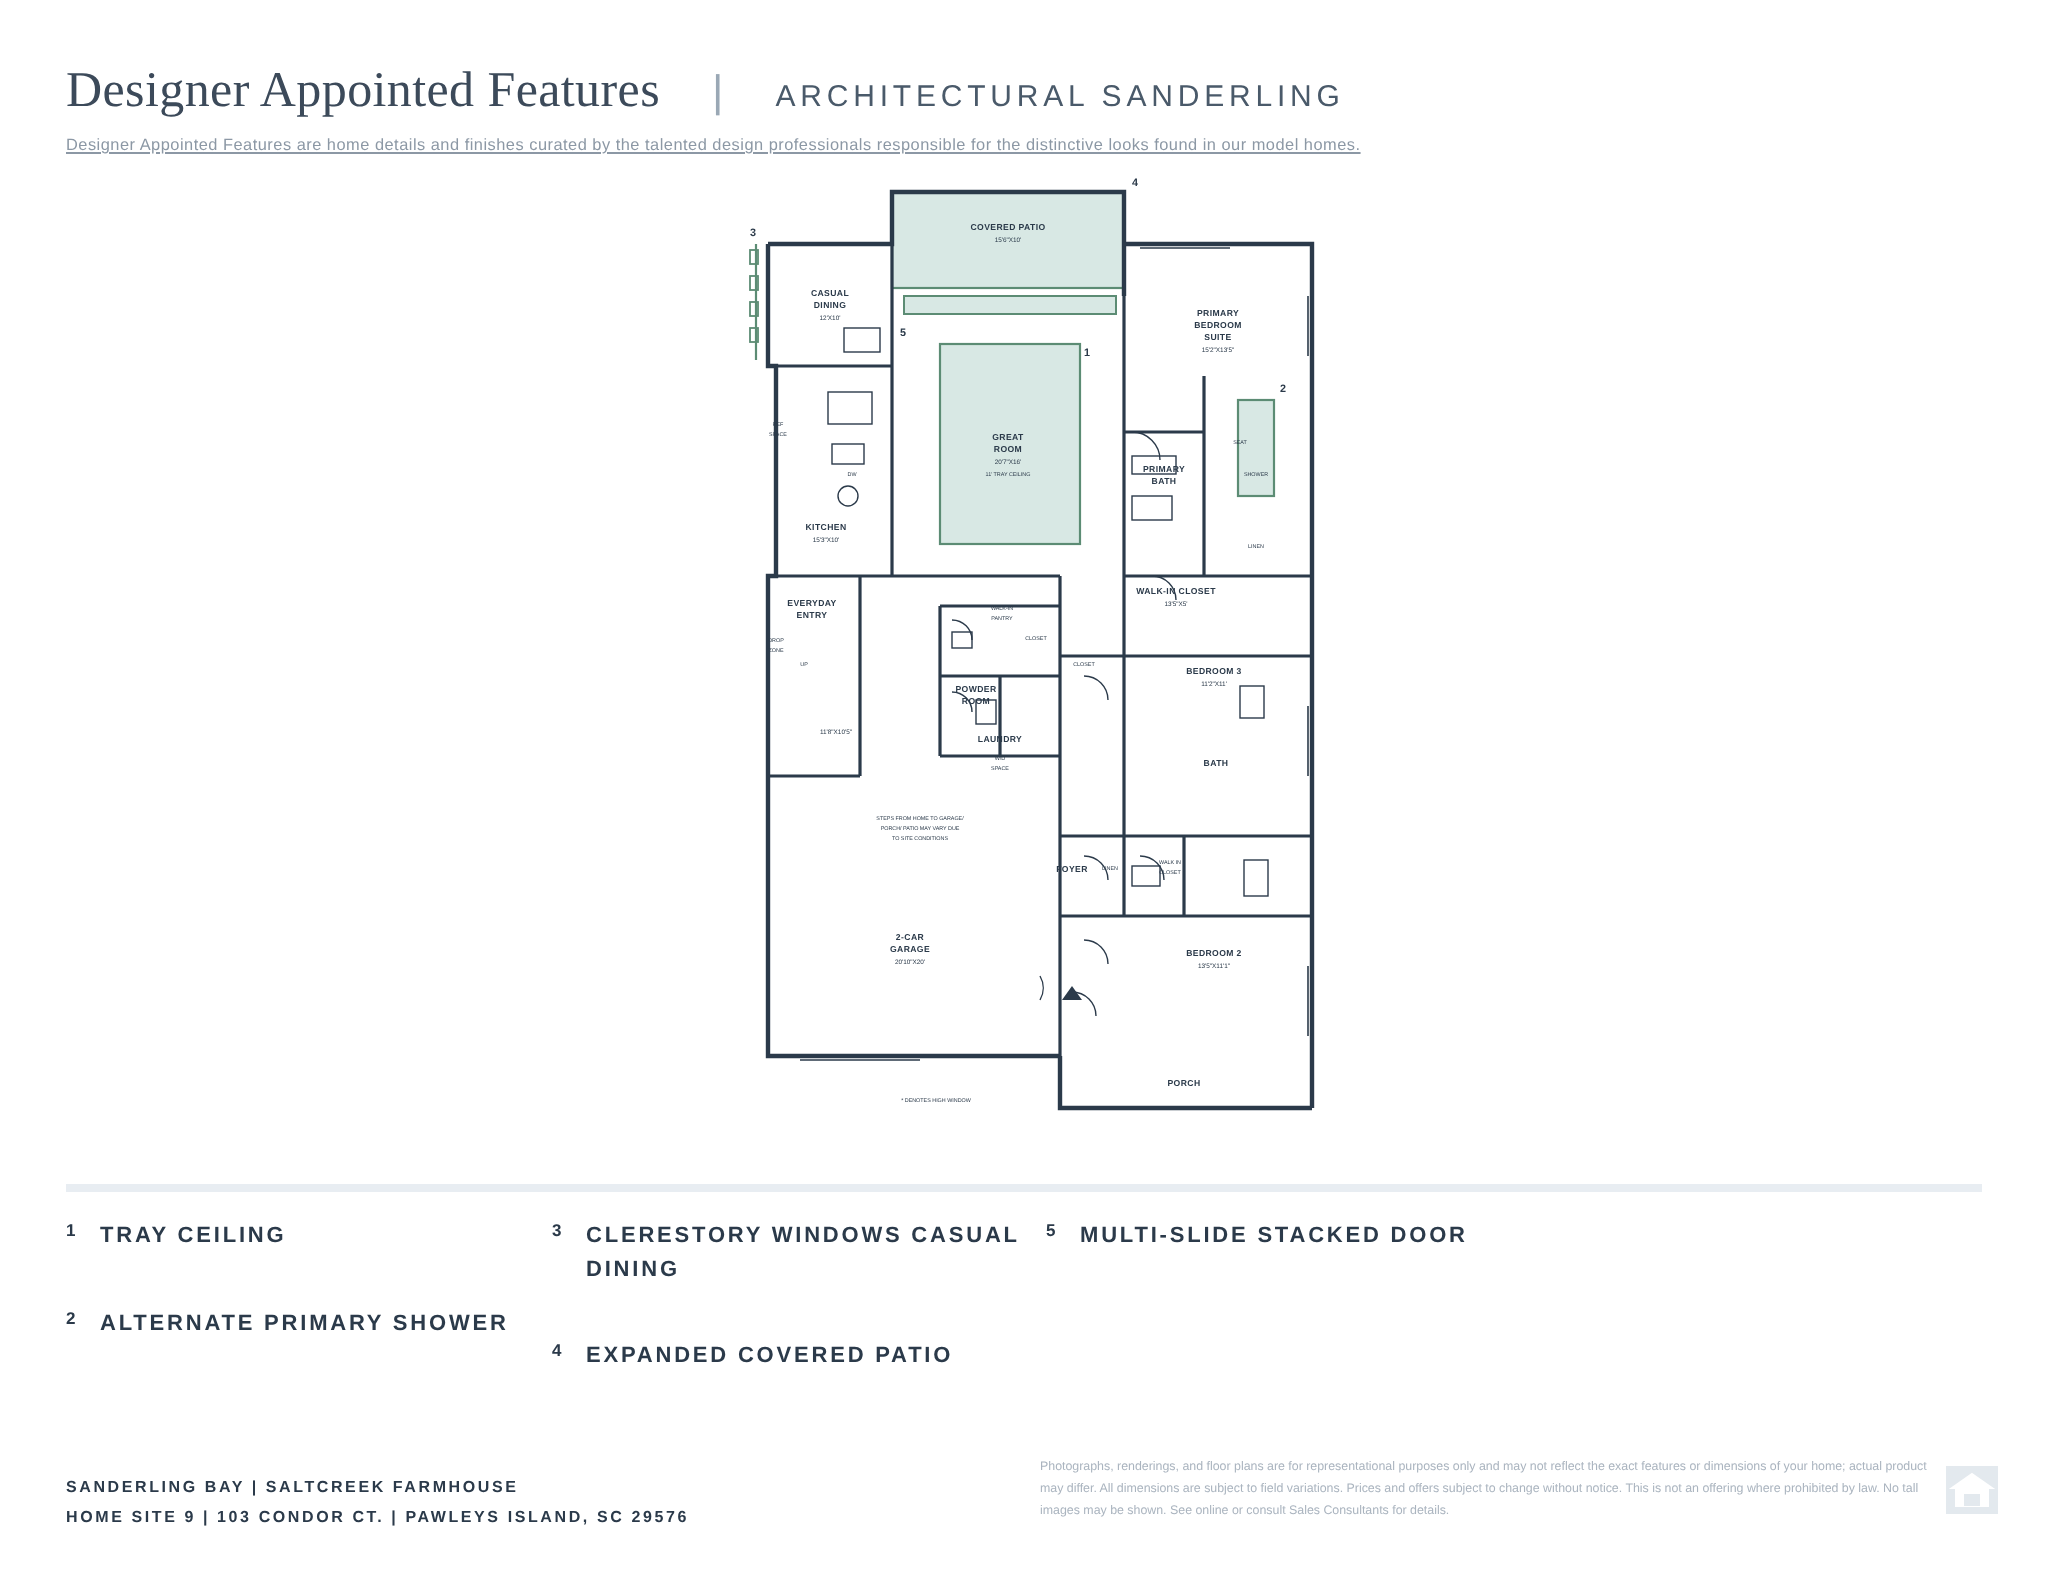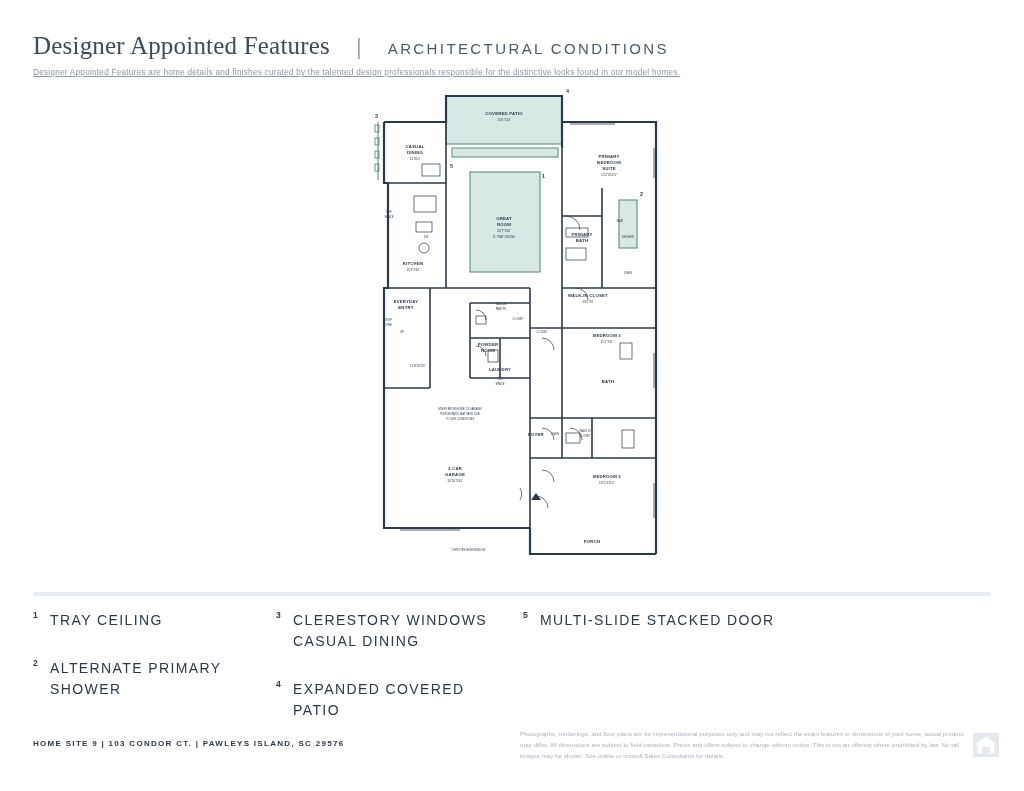--- a/index.html
+++ b/index.html
@@ -96,22 +96,22 @@
     margin-bottom: 27px;
   }
   .legend-num {
     font-size: 8.5px;
     font-weight: bold;
     color: #2b3a4a;
     letter-spacing: .5px;
     min-width: 8px;
   }
   .legend-label {
-    font-size: 14px;
-    font-weight: normal;
+    font-size: 11px;
+    font-weight: bold;
     letter-spacing: 1.4px;
     color: #2b3a4a;
     line-height: 1.5;
     text-transform: uppercase;
   }
 
   
   .footer-left {
     position: absolute;
     left: 33px;
@@ -147,21 +147,21 @@
 </style>
 </head>
 <body>
 
 <div class="page">
 
   <div class="header">
     <div class="title-row">
       <span class="title-main">Designer Appointed Features</span>
       <span class="title-divider">|</span>
-      <span class="title-sub">ARCHITECTURAL CONDITIONS</span>
+      <span class="title-sub">ARCHITECTURAL SANDERLING</span>
     </div>
     <div class="subtitle">Designer Appointed Features are home details and finishes curated by the talented design professionals responsible for the distinctive looks found in our model homes.</div>
   </div>
 
   <div class="plan">
     <svg width="300" height="495" viewBox="0 0 300 495" xmlns="http://www.w3.org/2000/svg">
 
       <rect x="76" y="8" width="116" height="48" fill="#d8e8e4" stroke="#5c8c74" stroke-width="1.1"></rect>
       <rect x="100" y="84" width="70" height="100" fill="#d8e8e4" stroke="#5c8c74" stroke-width="1.1"></rect>
       <rect x="249" y="112" width="18" height="48" fill="#d8e8e4" stroke="#5c8c74" stroke-width="1.1"></rect>
@@ -369,20 +369,21 @@
     <div class="legend-col c3">
       <div class="legend-item">
         <span class="legend-num">5</span>
         <span class="legend-label">Multi-Slide Stacked Door</span>
       </div>
     </div>
 
   </div>
 
   <div class="footer-left">
+    <div>SANDERLING BAY  |  SALTCREEK FARMHOUSE</div>
     <div>HOME SITE 9  |  103 CONDOR CT.  |  PAWLEYS ISLAND, SC 29576</div>
   </div>
 
   <div class="footer-right">Photographs, renderings, and floor plans are for representational purposes only and may not reflect the exact features or dimensions of your home; actual product may differ. All dimensions are subject to field variations. Prices and offers subject to change without notice. This is not an offering where prohibited by law. No tall images may be shown. See online or consult Sales Consultants for details.</div>
 
   <div class="footer-logo">
     <svg width="26" height="24" viewBox="0 0 26 24" xmlns="http://www.w3.org/2000/svg">
       <rect x="0" y="0" width="26" height="24" fill="#e3e9ee"></rect>
       <polygon points="13,4 23,11 21,11 21,20 5,20 5,11 3,11" fill="#ffffff" stroke="#ffffff" stroke-width="1"></polygon>
       <rect x="9" y="14" width="8" height="6" fill="#e3e9ee"></rect>

